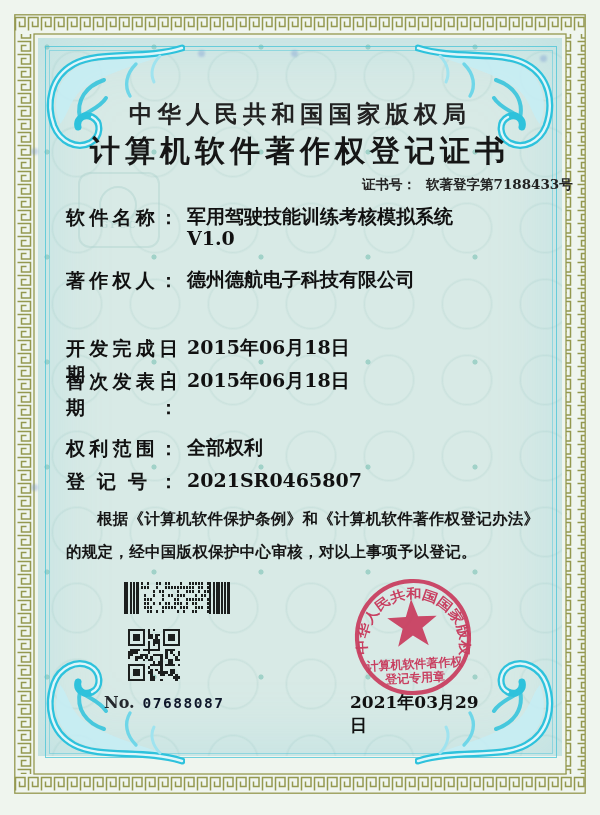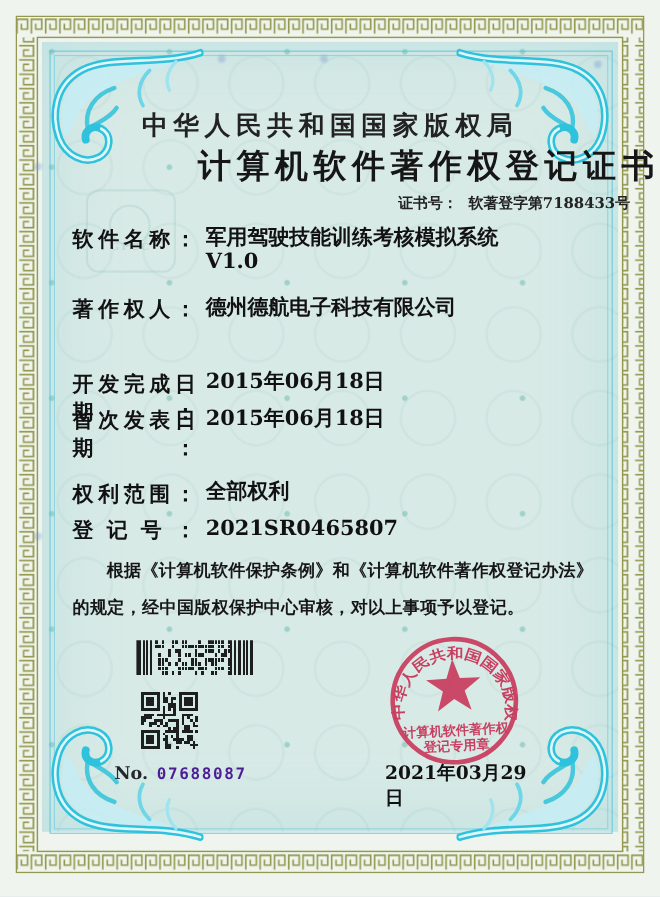--- a/index.html
+++ b/index.html
@@ -27,21 +27,21 @@
   .fl.tl{left:40px;top:42px;}
   .fl.tr{right:40px;top:42px;transform:scaleX(-1);}
   .fl.bl{left:40px;bottom:48px;transform:scaleY(-1);}
   .fl.br{right:40px;bottom:48px;transform:scale(-1,-1);}
 
   .authority{
     position:absolute;left:0;top:98px;width:600px;text-align:center;
     font-size:23.5px;font-weight:700;letter-spacing:5px;color:#222;
   }
   .cert-title{
-    position:absolute;left:0;top:131px;width:600px;text-align:right;
+    position:absolute;left:0;top:131px;width:600px;text-align:center;
     font-size:30px;font-weight:700;letter-spacing:5px;color:#161616;
   }
   .certno{
     position:absolute;left:362px;top:176px;font-size:13.5px;font-weight:700;color:#222;
   }
   .certno .v{margin-left:10px;}
 
   .row{position:absolute;left:66px;font-size:19px;font-weight:700;color:#111;}
   .row .lbl{display:inline-block;width:112px;text-align:justify;text-align-last:justify;vertical-align:top;}
   .row .val{display:inline-block;margin-left:9px;vertical-align:top;line-height:22px;}
@@ -417,21 +417,21 @@
       <rect x="18" y="19" width="1" height="1" fill="#1c1f1e"></rect>
       <rect x="19" y="19" width="1" height="1" fill="#1c1f1e"></rect>
       <rect x="20" y="19" width="1" height="1" fill="#1c1f1e"></rect>
       <rect x="9" y="20" width="1" height="1" fill="#1c1f1e"></rect>
       <rect x="10" y="20" width="1" height="1" fill="#1c1f1e"></rect>
       <rect x="13" y="20" width="1" height="1" fill="#1c1f1e"></rect>
       <rect x="19" y="20" width="1" height="1" fill="#1c1f1e"></rect>
     </svg>
 
   <div class="serial">
-    <span>No.</span><span class="num" style="color:#4c1d95;">07688087</span>
+    <span>No.</span><span class="num" style="color:#0f172a;">07688087</span>
   </div>
 
   <svg class="seal" viewBox="0 0 130 130">
     <defs>
       <path id="sealArc" d="M 18.5,80 A 47,47 0 1 1 111.5,80" fill="none"></path>
     </defs>
     <circle cx="65" cy="65" r="56" fill="none" stroke="#c8375a" stroke-width="4.2" opacity=".95"></circle>
     <polygon points="65,27 71.1,44.6 89.7,45.0 74.9,56.2 80.3,74.0 65,63.4 49.7,74.0 55.1,56.2 40.3,45.0 58.9,44.6" fill="#c8375a" opacity=".95"></polygon>
     <text font-size="13" font-weight="bold" fill="#c8375a" letter-spacing="0">
       <textPath href="#sealArc" startOffset="0" textLength="182" lengthAdjust="spacingAndGlyphs">中华人民共和国国家版权局</textPath>

